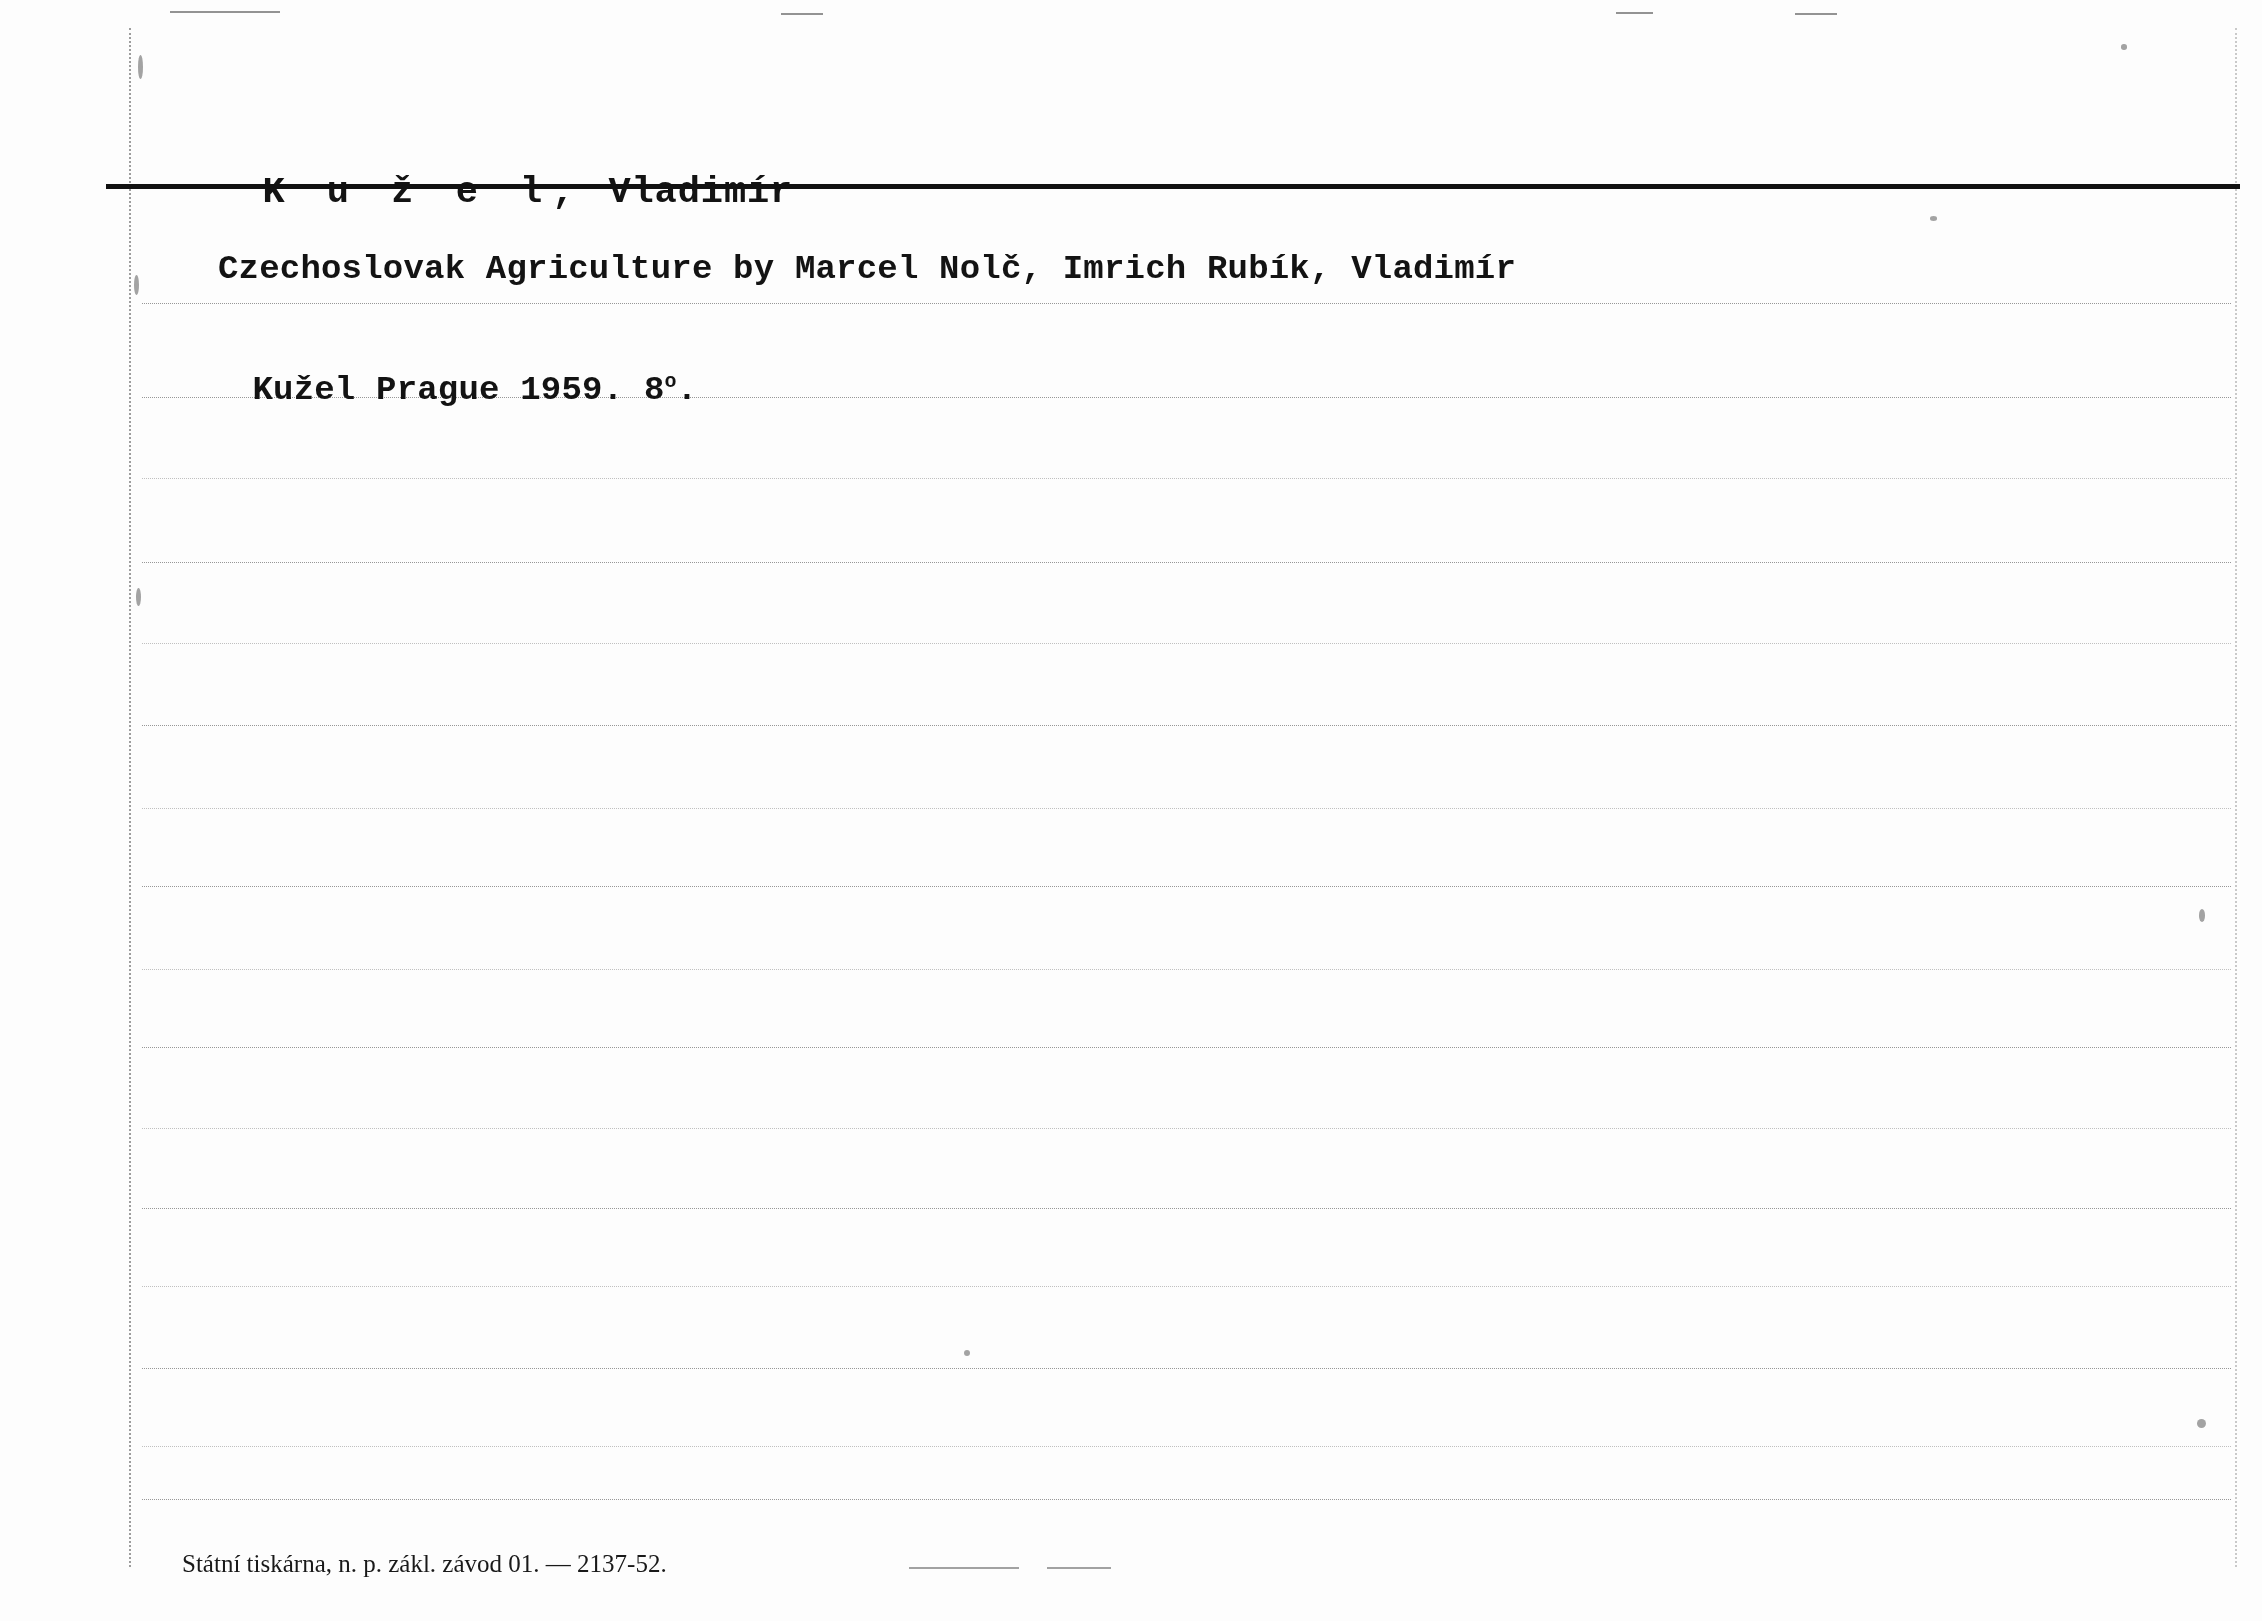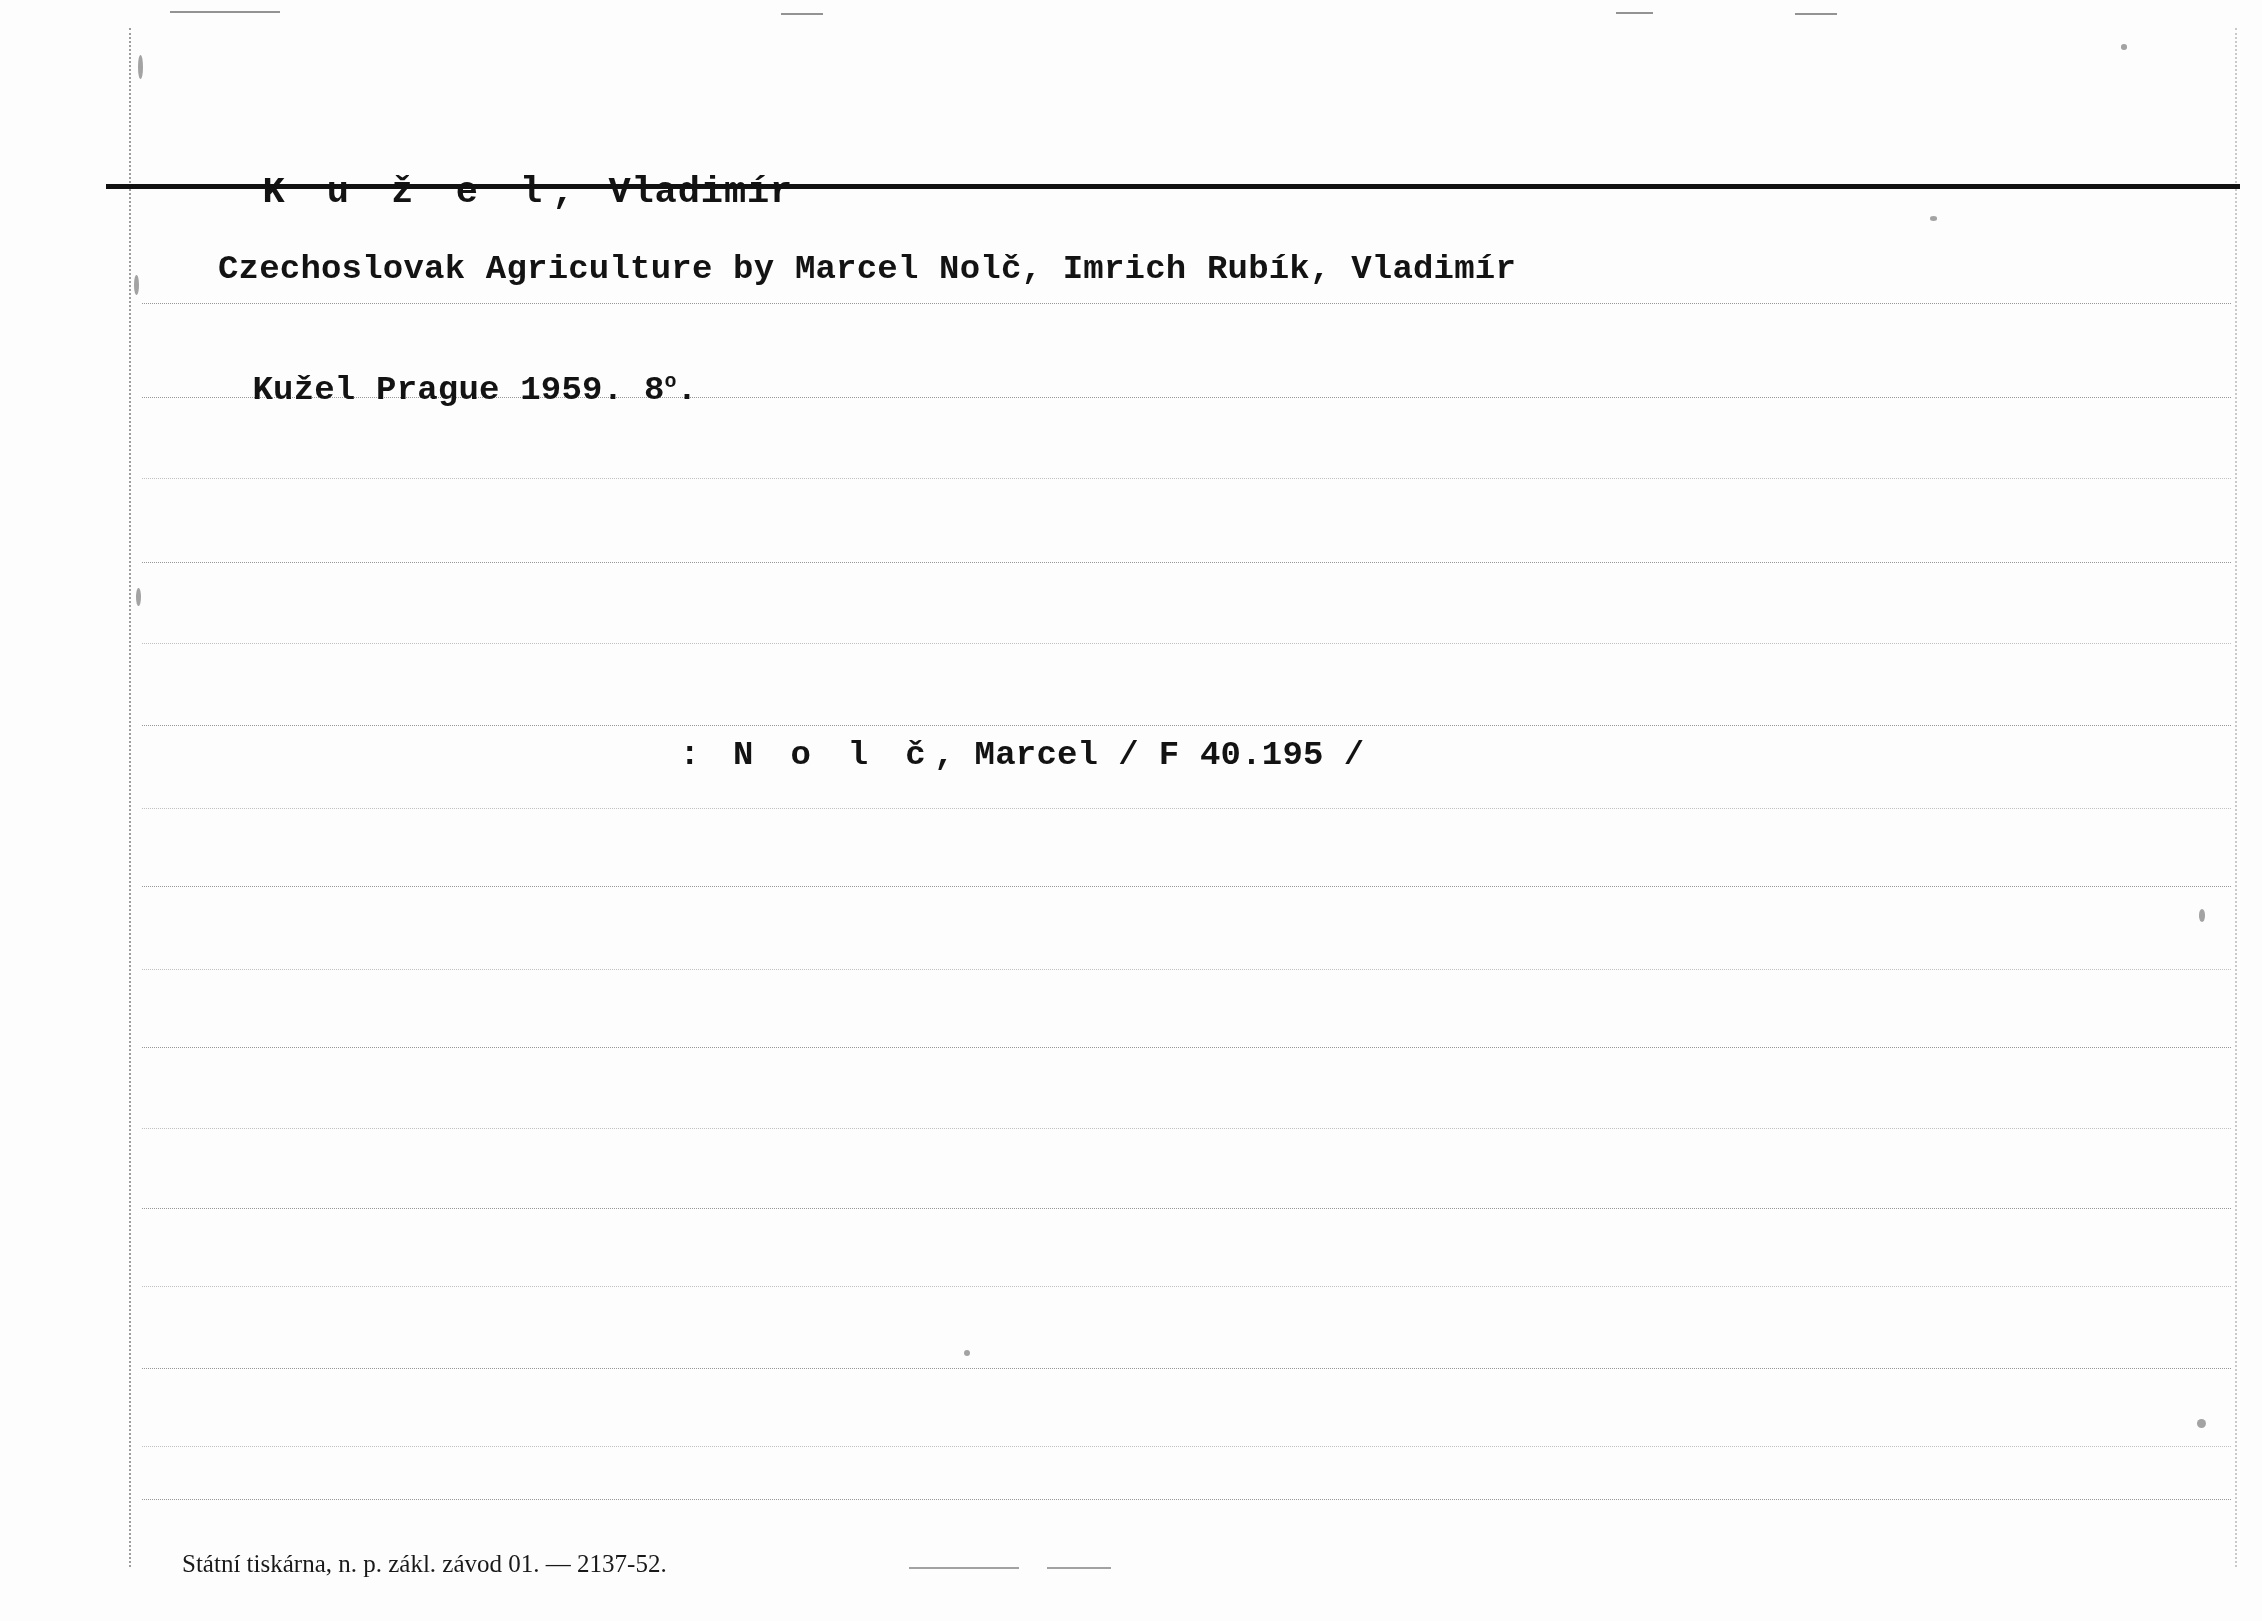--- a/index.html
+++ b/index.html
@@ -146,23 +146,20 @@
   <div class="h-rule" style="top:1368px;"></div>
   <div class="h-rule faint" style="top:1446px;"></div>
   <div class="h-rule" style="top:1499px;"></div>
 
   <div class="typed body-line" style="left:170px; top:250px;margin-left:48px;">Czechoslovak Agriculture by Marcel Nolč, Imrich Rubík, Vladimír</div>
 
   <div class="typed body-line" style="left:170px; top:332px;">
     <span>Kužel Prague 1959. 8</span><span class="sup">o</span><span>.</span>
   </div>
 
-  <div class="typed ref-line" style="left:597px; top:698px;">
-    <span>:</span><span class="sp2" style="padding-left:33px;">N o l č</span><span>,</span><span style="padding-left:20px;">Marcel</span><span style="padding-left:20px;">/</span><span style="padding-left:20px;">F 40.195</span><span style="padding-left:20px;">/</span>
-  </div>
 
   <div class="bottom-dash" style="left:909px;  bottom:53px; width:110px;"></div>
   <div class="bottom-dash" style="left:1047px; bottom:53px; width:64px;"></div>
 
   <div class="footer">Státní tiskárna, n. p. zákl. závod 01. — 2137-52.</div>
 
   <div class="speckle" style="left:138px;  top:55px;  width:4.6px; height:24px;"></div>
   <div class="speckle" style="left:134px;  top:275px; width:4.6px; height:20px;"></div>
   <div class="speckle" style="left:136px;  top:588px; width:4.6px; height:18.4px;"></div>
   <div class="speckle" style="left:2121px; top:44px;  width:5.5px; height:5.5px;"></div>

